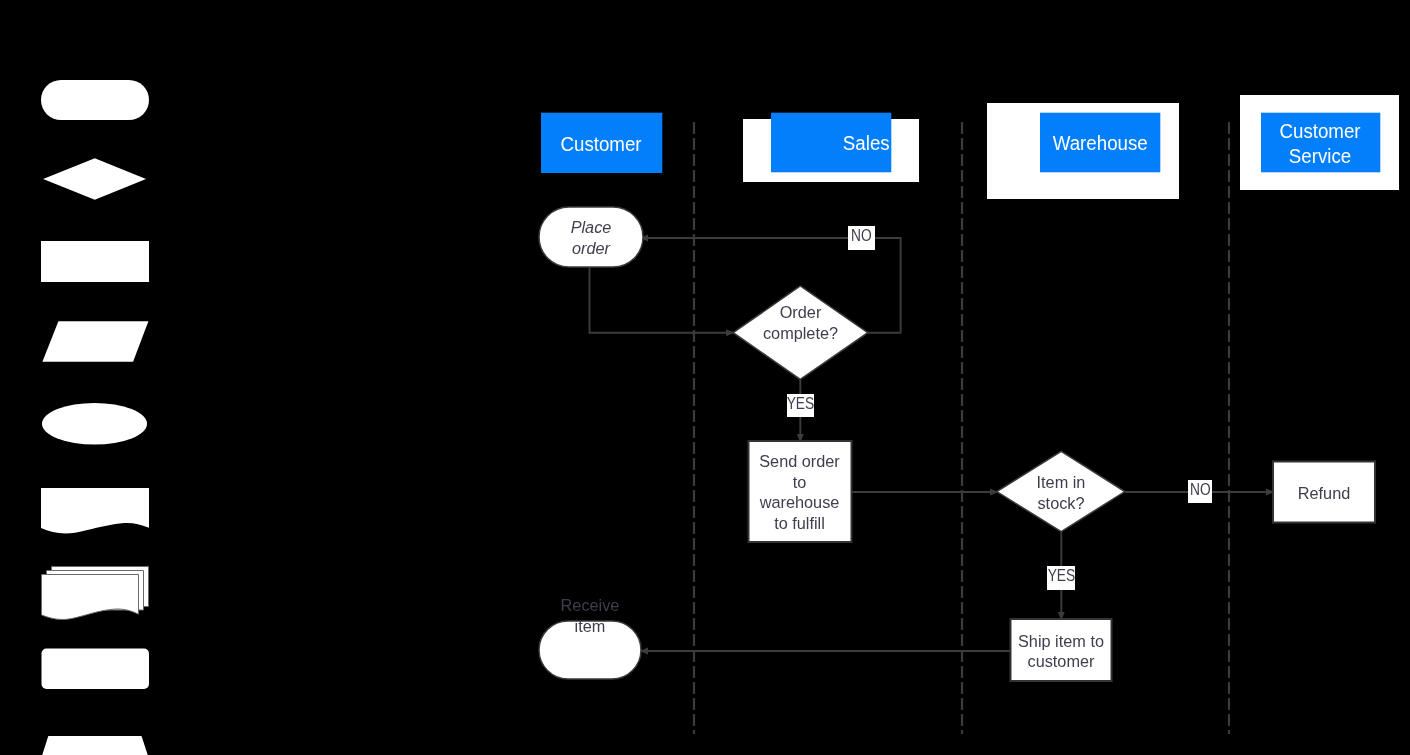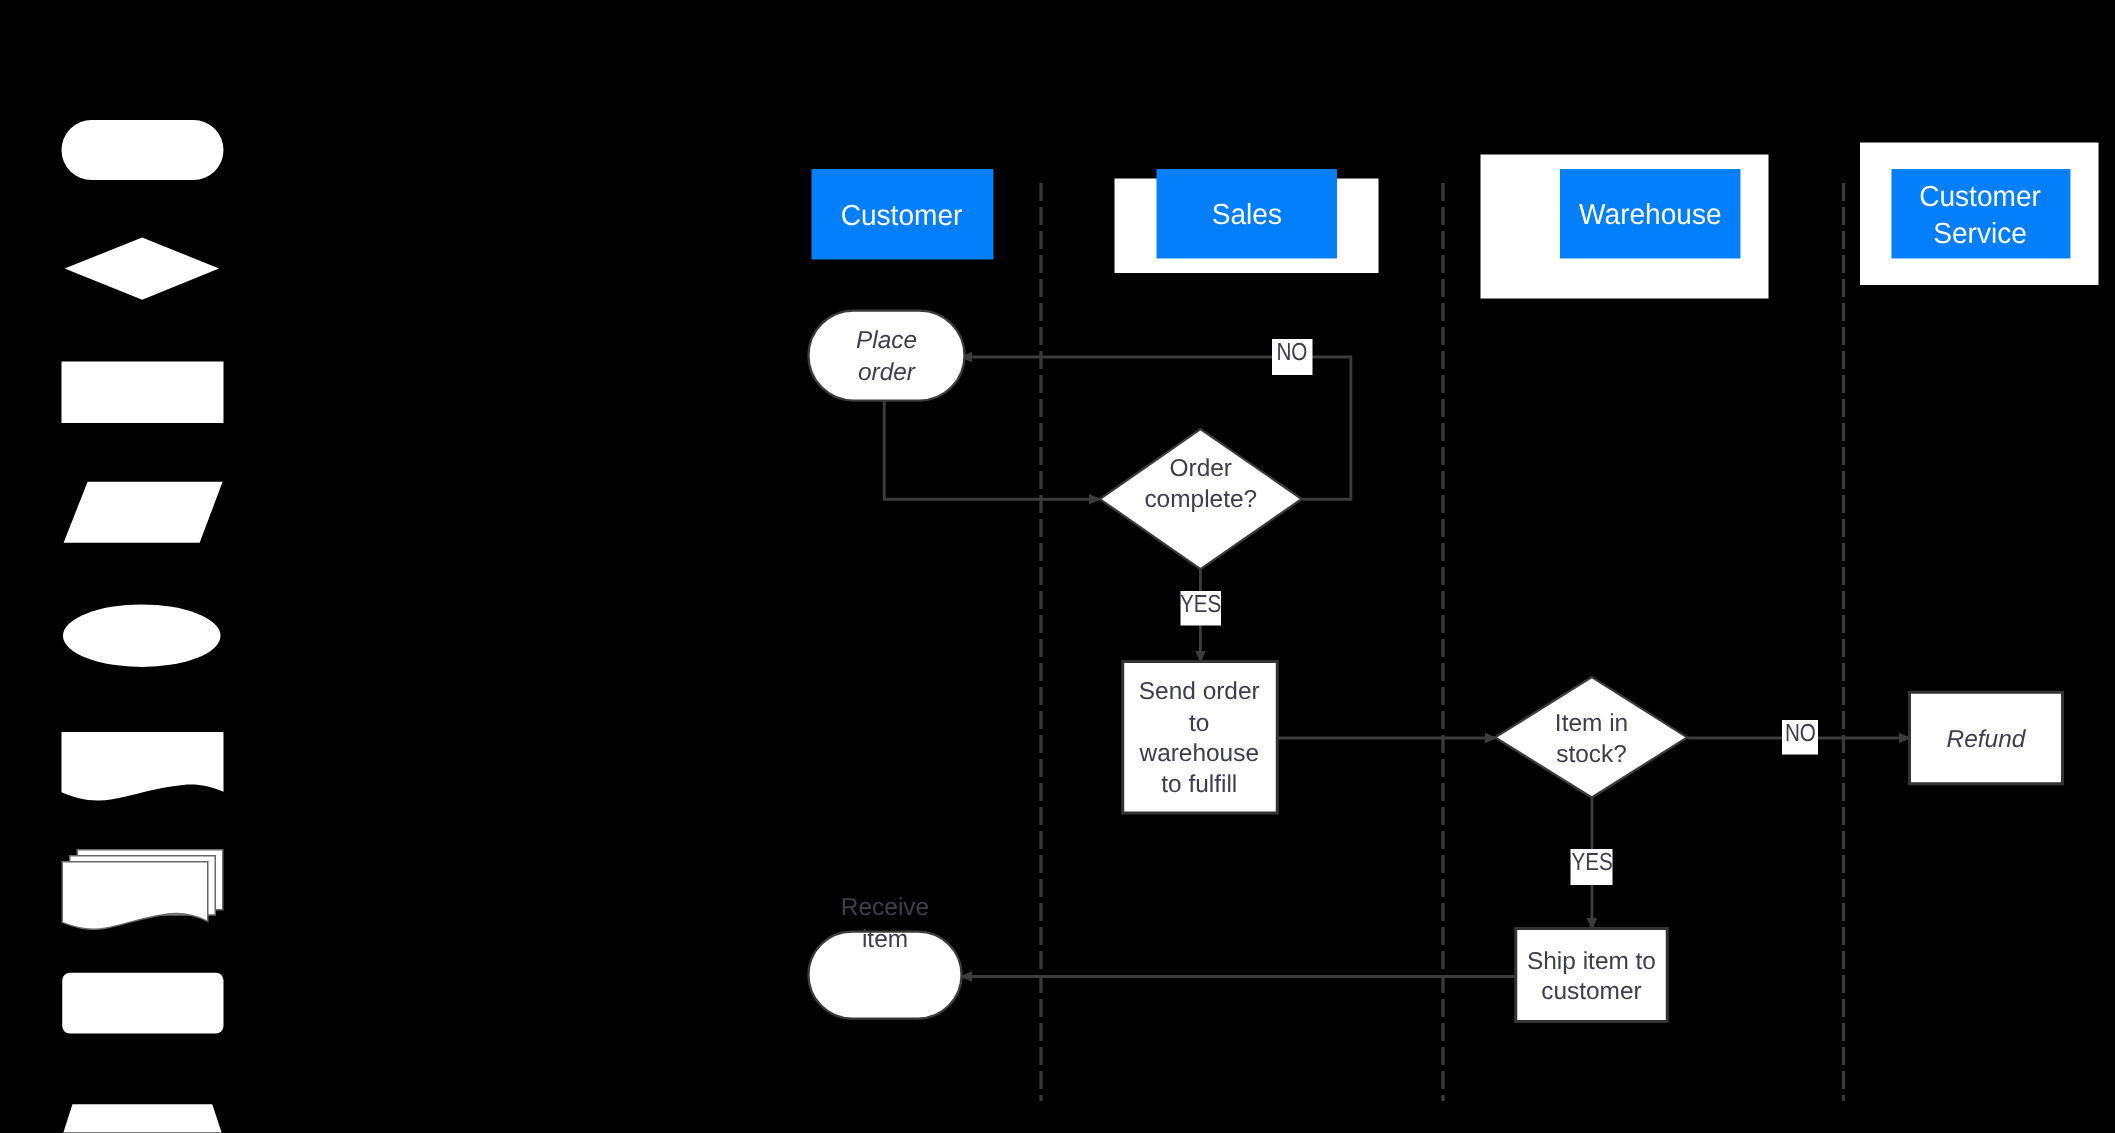--- a/index.html
+++ b/index.html
@@ -78,36 +78,36 @@
       <path d="M 733.2 284.7 L 800.3 238 L 867.8 284.7 L 800.3 331.4 Z" fill="#fff" stroke="#3c3c3c" stroke-width="1.5"></path>
       <rect x="748.5" y="393" width="103" height="101" fill="#fff" stroke="#343434" stroke-width="2"></rect>
       <path d="M 996.8 443.6 L 1061.2 403.4 L 1124.8 443.6 L 1061.2 483.7 Z" fill="#fff" stroke="#3c3c3c" stroke-width="1.5"></path>
       <rect x="1273" y="413.5" width="102" height="61" fill="#fff" stroke="#343434" stroke-width="2"></rect>
       <rect x="1010.5" y="571" width="101" height="62" fill="#fff" stroke="#343434" stroke-width="2"></rect>
       <rect x="539" y="573" width="102" height="58" rx="29" ry="29" fill="#fff" stroke="#3c3c3c" stroke-width="1.5"></rect>
     </g>
   </svg>
 
   <div class="hdr-lbl" style="left:541px;top:65px;width:121px;height:60px;"><span>Customer</span></div>
-  <div class="hdr-lbl" style="left:771px;top:65px;width:120px;height:59px;"><span>Sales</span></div>
+  <div class="hdr-lbl" style="left:771px;top:65px;width:120px;height:59px;justify-content:flex-end;"><span>Sales</span></div>
   <div class="hdr-lbl" style="left:1040px;top:65px;width:120px;height:59px;"><span>Warehouse</span></div>
   <div class="hdr-lbl" style="left:1261px;top:65px;width:119px;height:59px;"><span>Customer
 Service</span></div>
 
   <div class="lbl" style="left:539px;top:159px;width:104px;height:60px;font-style:italic;">Place
 order</div>
   <div class="lbl" style="left:733px;top:237px;width:135px;height:74px;">Order
 complete?</div>
   <div class="lbl" style="left:997px;top:404px;width:128px;height:80px;">Item in
 stock?</div>
   <div class="lbl" style="left:748px;top:393px;width:103px;height:101px;">Send order
 to
 warehouse
 to fulfill</div>
-  <div class="lbl" style="left:1273px;top:413px;width:102px;height:62px;font-style:italic;">Refund</div>
+  <div class="lbl" style="left:1273px;top:413px;width:102px;height:62px;">Refund</div>
   <div class="lbl" style="left:1010px;top:571px;width:102px;height:63px;text-align:center;">Ship item to
 customer</div>
   <div class="lbl" style="left:539px;top:546px;width:102px;height:42px;">Receive
 item</div>
 
   <div class="edge-lbl" style="left:848px;top:178px;width:27px;height:24px;">
       <span>NO</span>
     </div>
   <div class="edge-lbl" style="left:787px;top:346px;width:27px;height:23px;">
       <span>YES</span>

